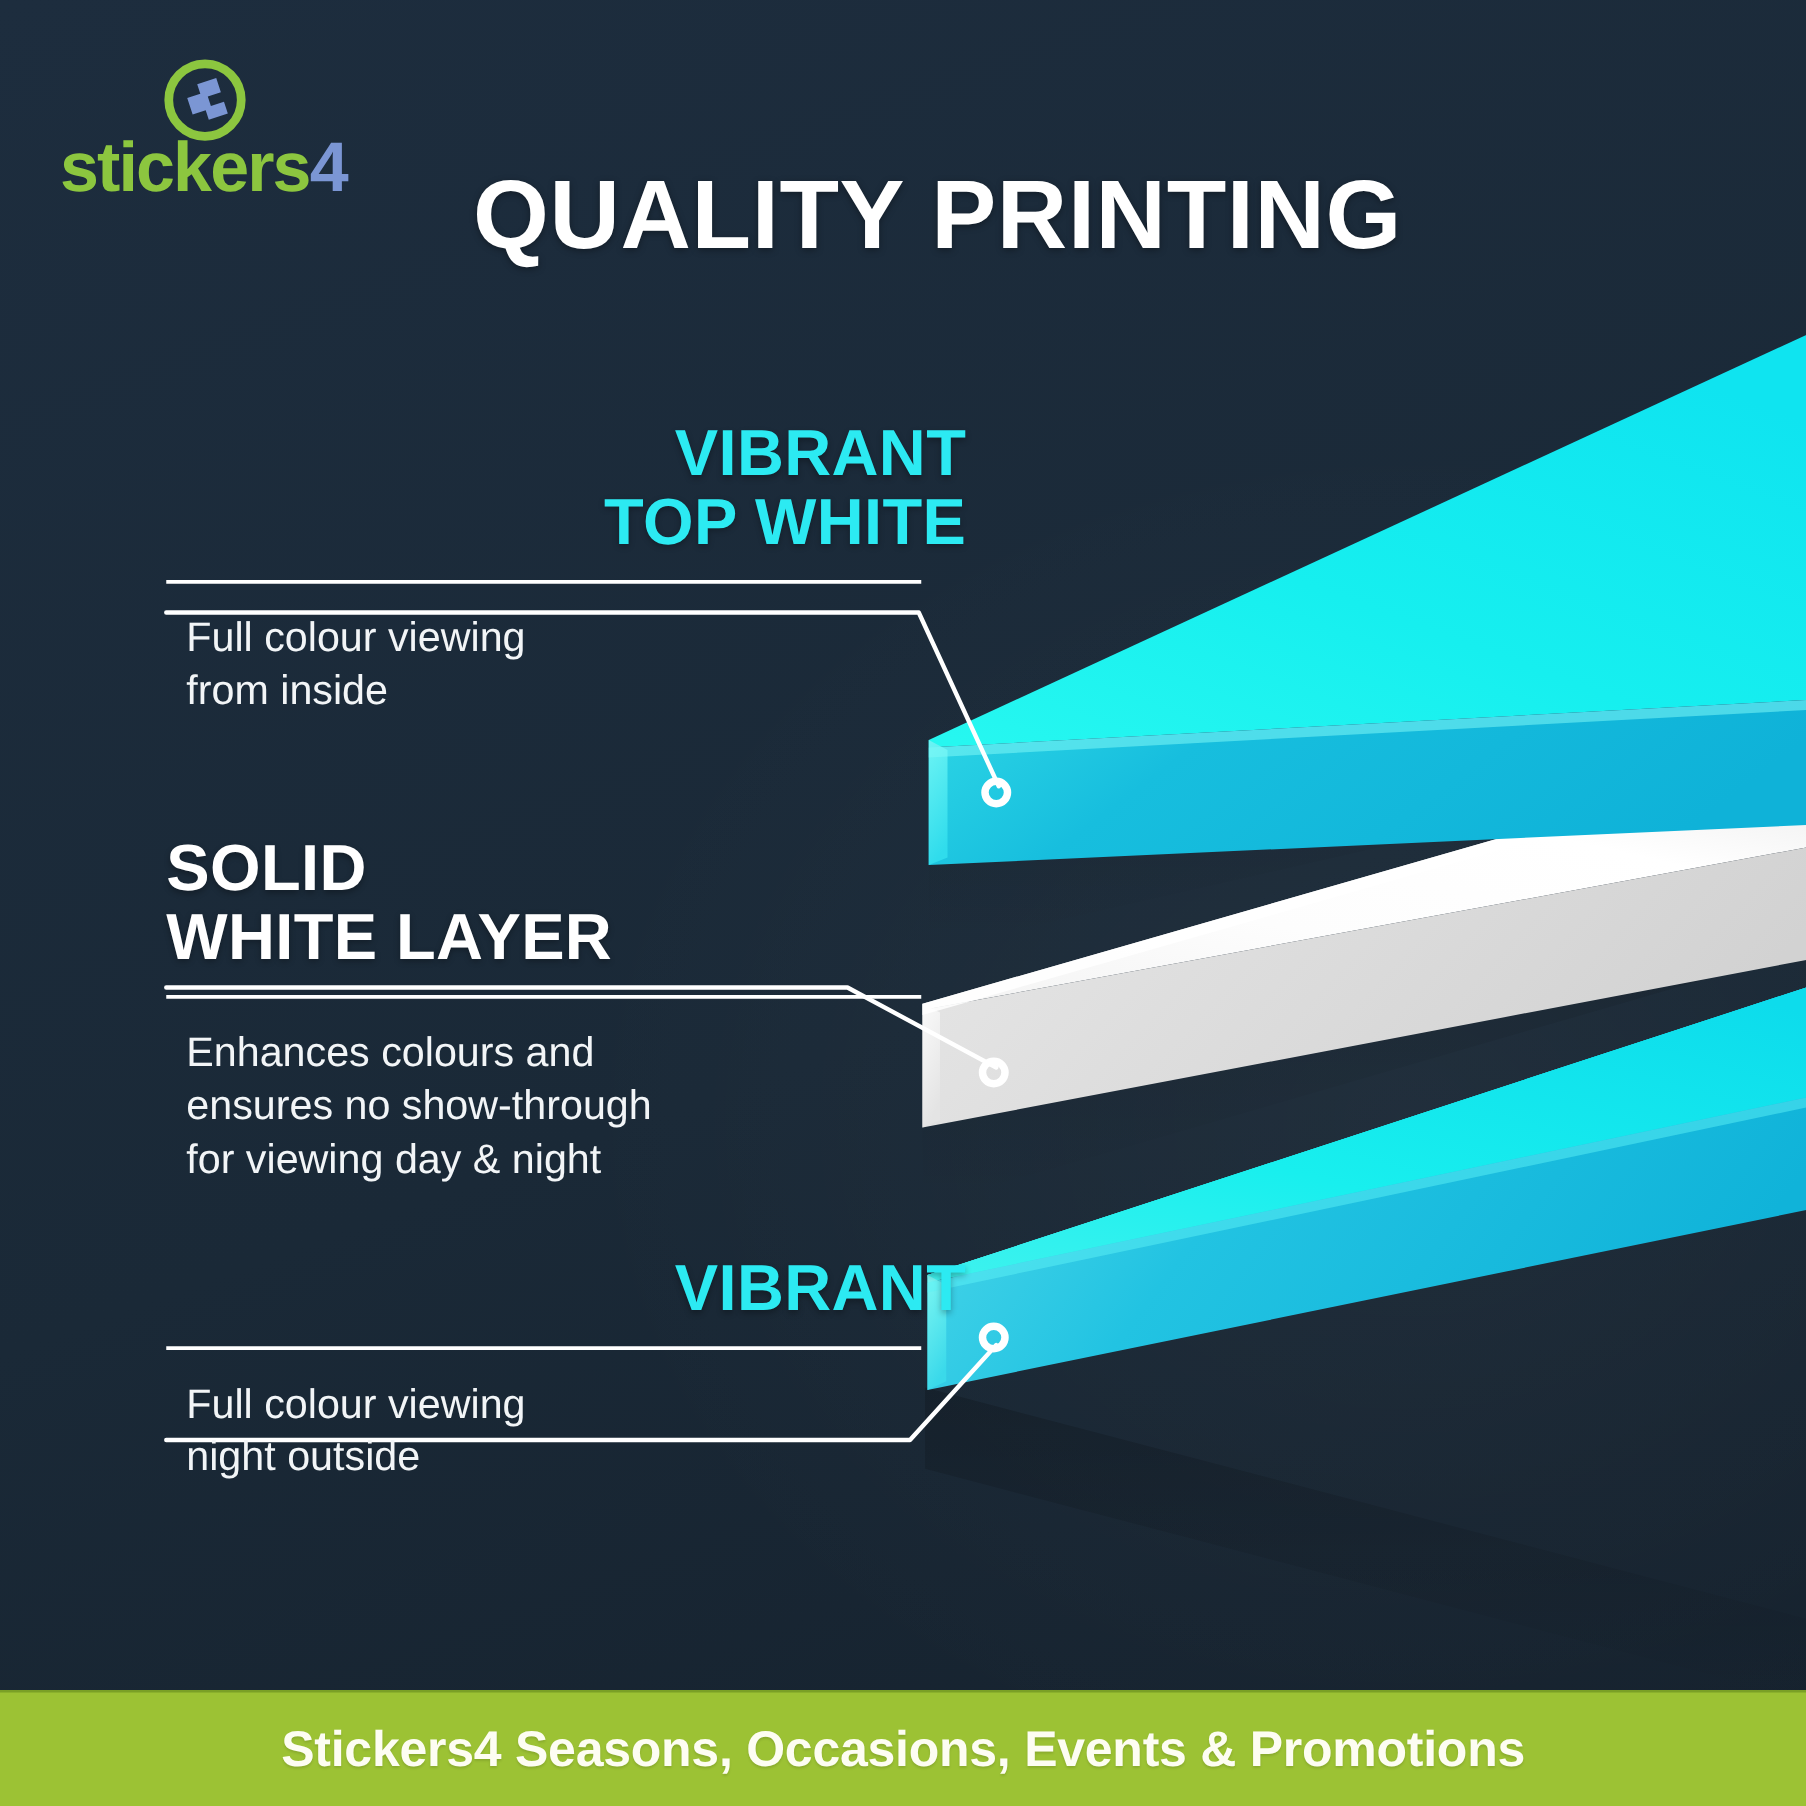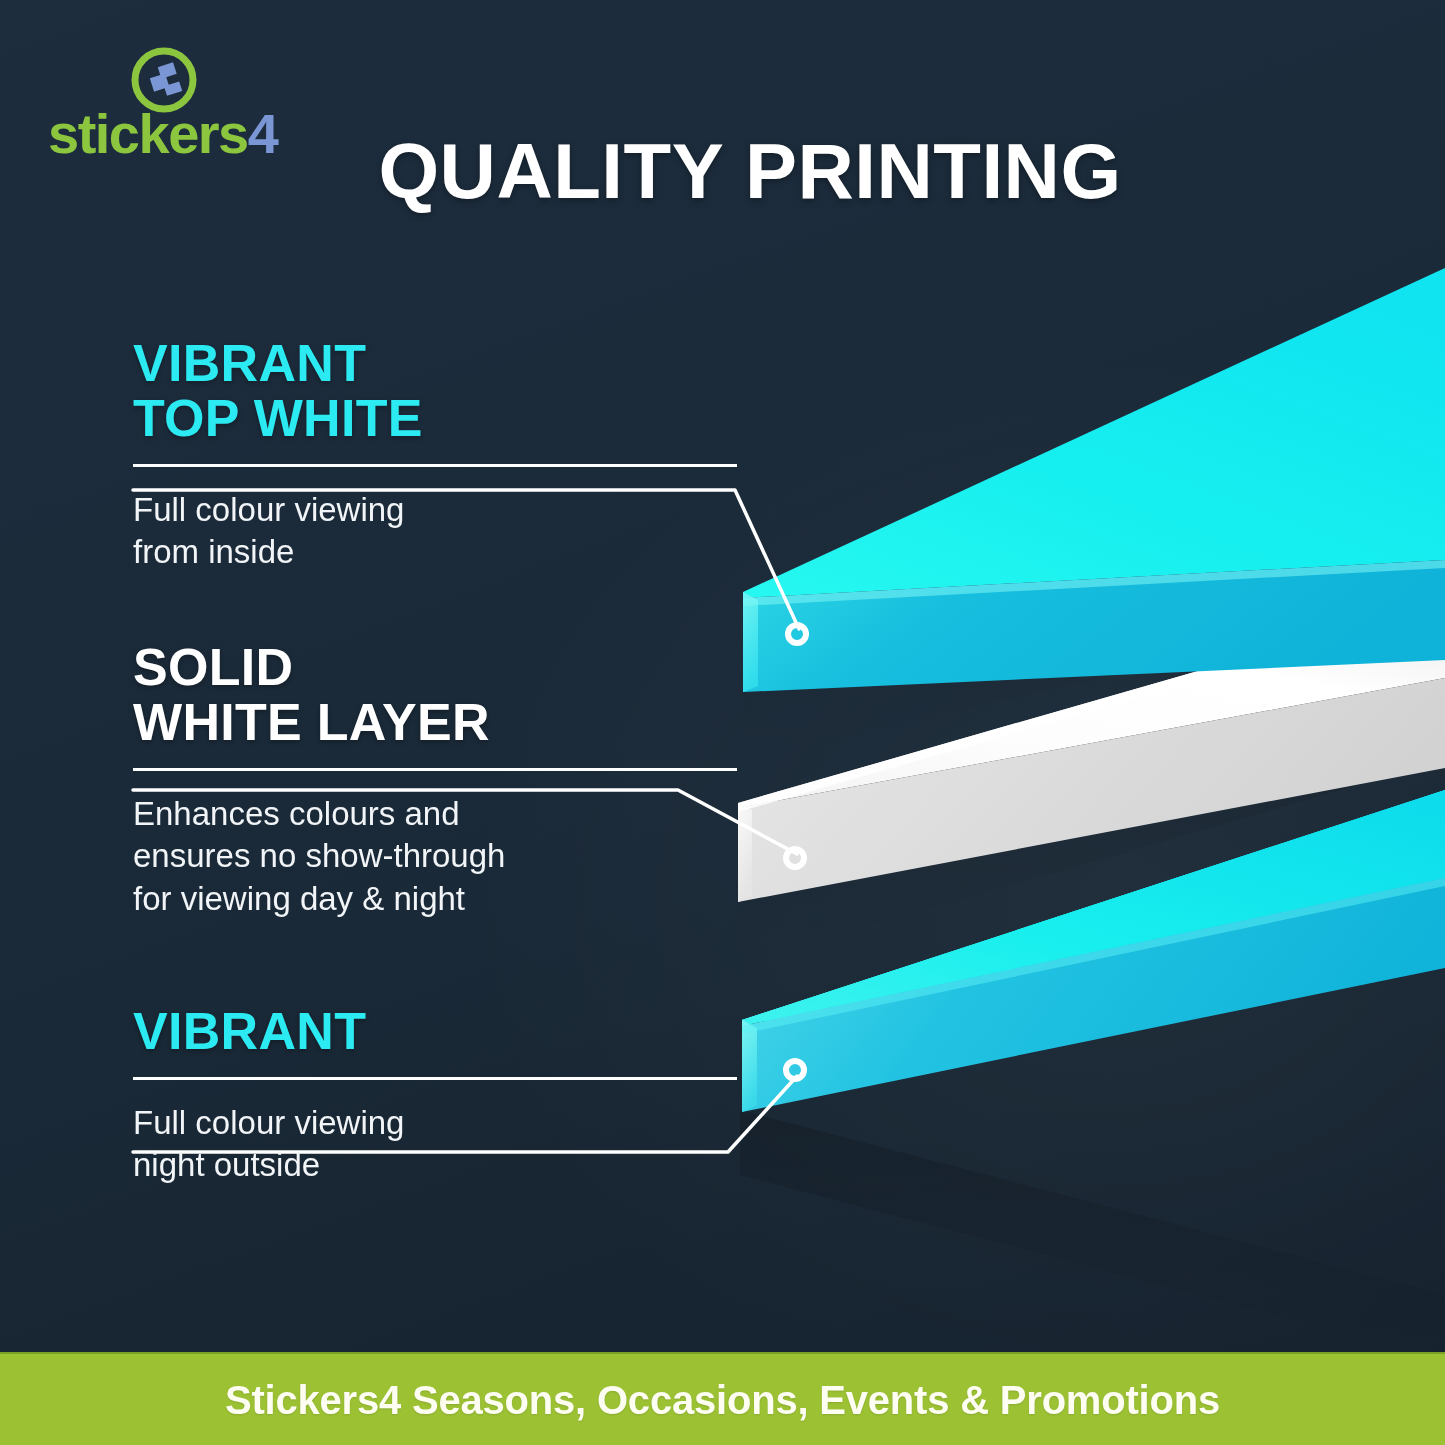--- a/index.html
+++ b/index.html
@@ -75,36 +75,36 @@
   
   .block { position: absolute; left: 133px; width: 640px; }
   .block-title {
     font-size: 52px;
     font-weight: bold;
     line-height: 1.06;
     letter-spacing: 0.3px;
     text-shadow: 0 2px 5px rgba(0,0,0,0.3);
   }
   .block-title .tl { display: block; white-space: nowrap; }
-  .title-cyan  { color: #2ceaf2; }
-  .title-white { color: #ffffff; }
+  .title-cyan  { color: #2ceaf2; text-align: right; }
+  .title-white { color: #ffffff; margin-top: 28px; }
   .rule {
     height: 3px;
     background: #ffffff;
     margin-top: 18px;
     margin-bottom: 22px;
     width: 604px;
   }
   .block-body {
     color: #f2f5f7;
     font-size: 33px;
     line-height: 1.28;
     font-weight: 400;
   }
-  .block-body .bl { display: block; white-space: nowrap; }
+  .block-body .bl { display: block; white-space: nowrap; margin-left: 16px; }
 
   #block-top    { top: 336px; }
   #block-white  { top: 640px; }
   #block-bottom { top: 1004px; }
 
   
   #art {
     position: absolute;
     left: 0; top: 0;
     width: 1445px; height: 1445px;

